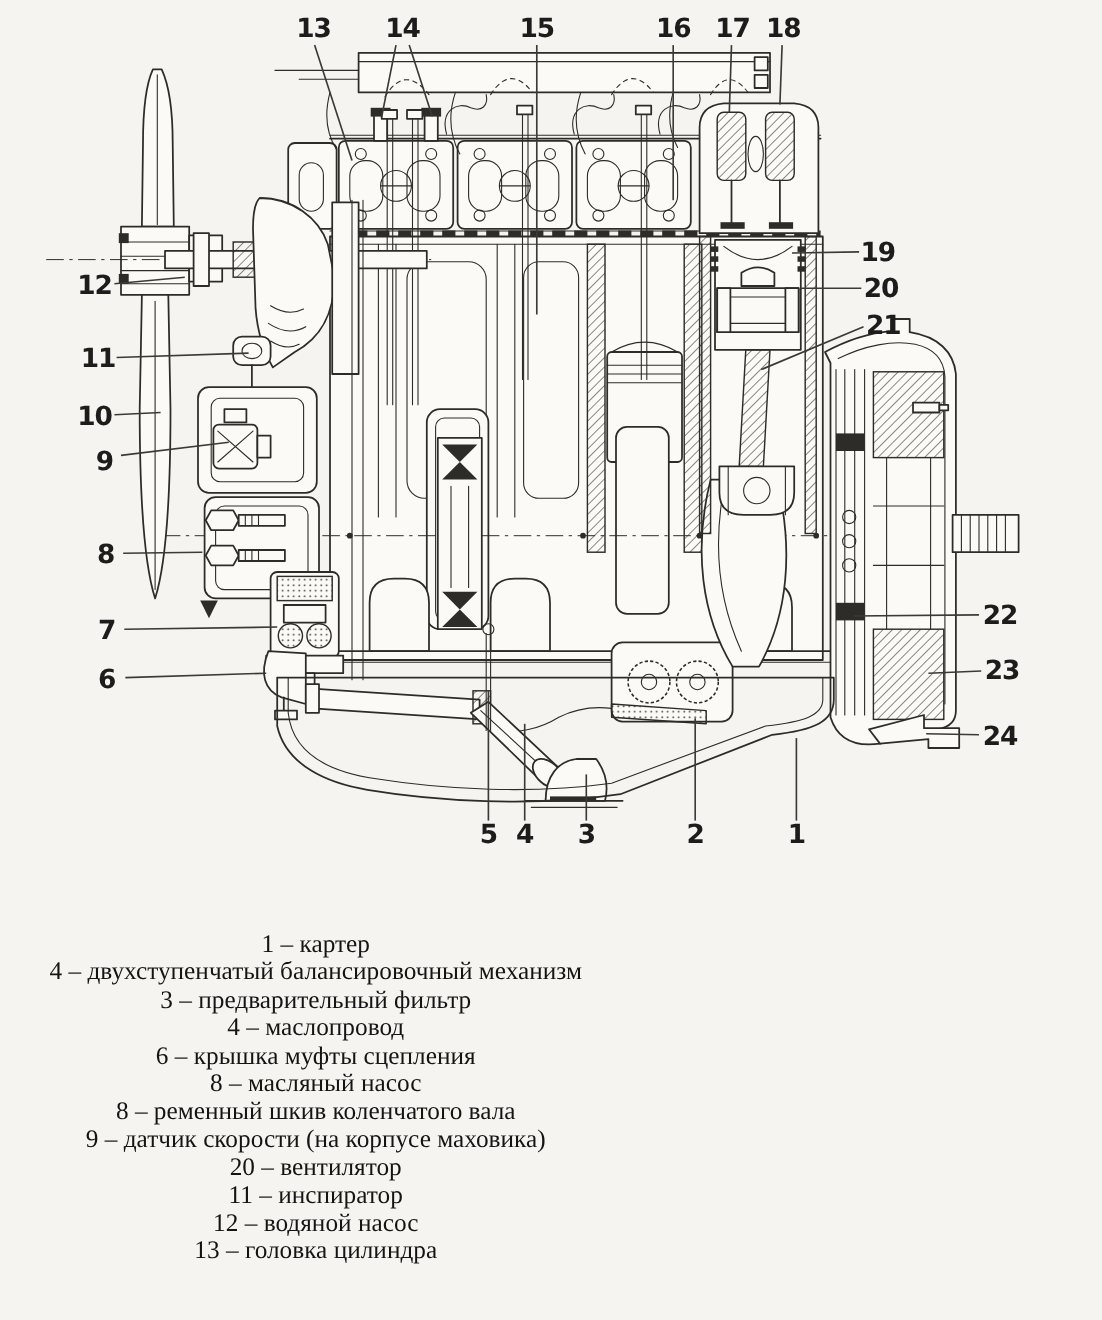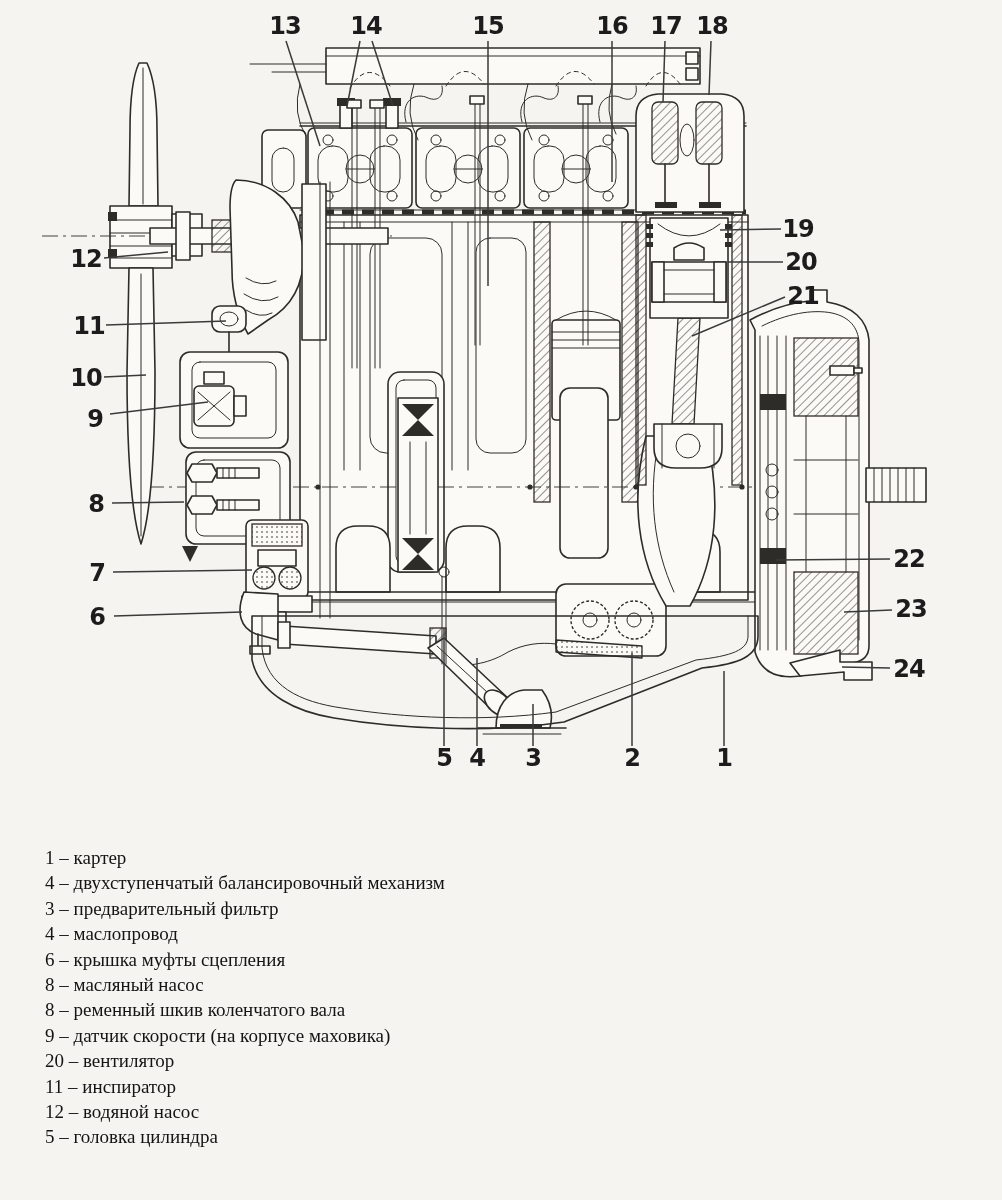--- a/index.html
+++ b/index.html
@@ -32,22 +32,23 @@
   .callout-num{
     font-family:"DejaVu Sans",sans-serif;
     font-weight:bold;font-size:24px;
     fill:var(--callout);
     text-anchor:middle;
     letter-spacing:-1px;
   }
   .legend{
     position:absolute;left:45px;top:845px;
     color:var(--legend);
-    font-size:19px;line-height:25.4px;
+    font-size:23px;line-height:25.4px;
     white-space:nowrap;
+    text-align:center;
   }
   .legend-line{height:25.4px;}
 </style>
 </head>
 <body>
 
 <div class="page">
 
   <svg id="diagram" width="1002" height="800" viewBox="0 0 1002 800">
     <defs>
@@ -440,16 +441,16 @@
       <div class="legend-line">4 – двухступенчатый балансировочный механизм</div>
       <div class="legend-line">3 – предварительный фильтр</div>
       <div class="legend-line">4 – маслопровод</div>
       <div class="legend-line">6 – крышка муфты сцепления</div>
       <div class="legend-line">8 – масляный насос</div>
       <div class="legend-line">8 – ременный шкив коленчатого вала</div>
       <div class="legend-line">9 – датчик скорости (на корпусе маховика)</div>
       <div class="legend-line">20 – вентилятор</div>
       <div class="legend-line">11 – инспиратор</div>
       <div class="legend-line">12 – водяной насос</div>
-      <div class="legend-line">5 – головка цилиндра</div>
+      <div class="legend-line">13 – головка цилиндра</div>
     </div>
 
 </div>
 
 </body></html>

